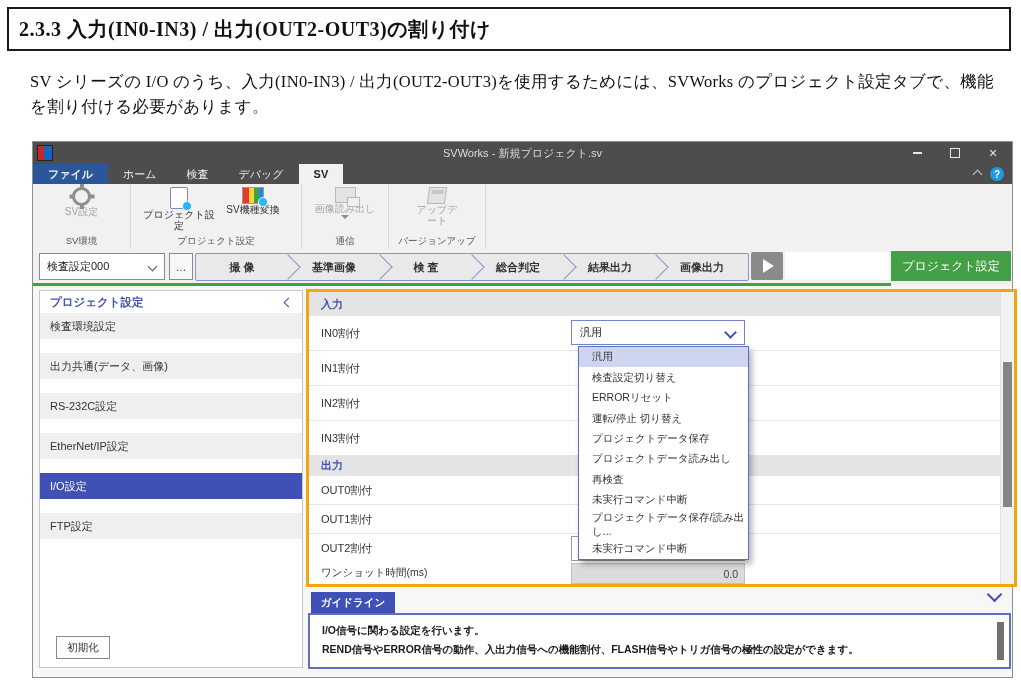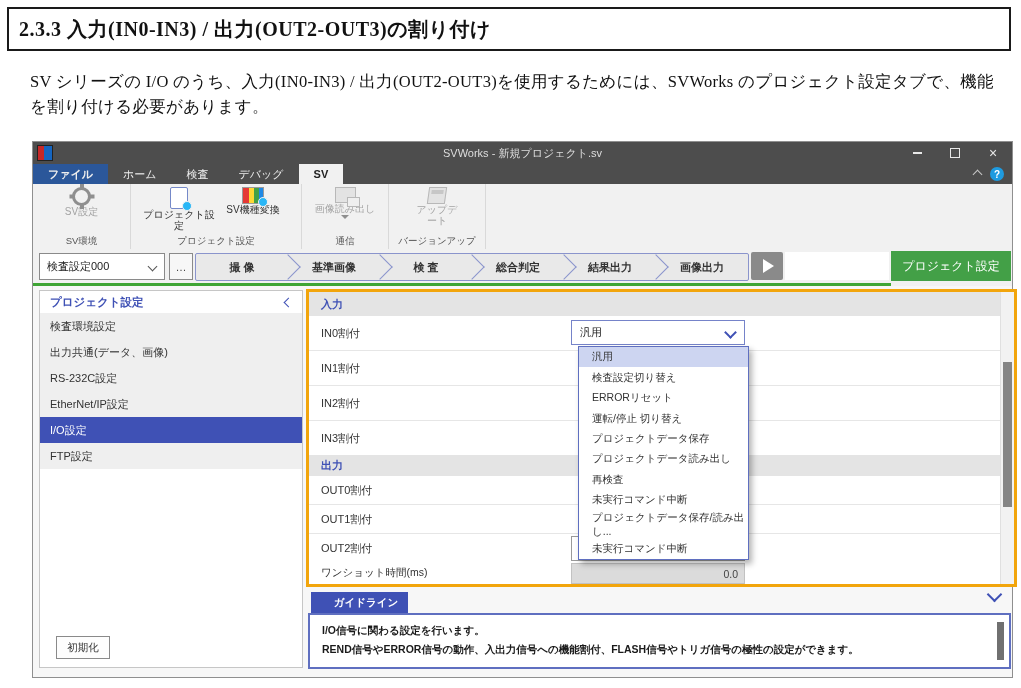--- a/index.html
+++ b/index.html
@@ -91,21 +91,21 @@
   .proj-btn{position:absolute;left:858px;top:2px;width:120px;height:30px;background:#43a047;color:#fff;
         display:flex;align-items:center;justify-content:center;font-size:12px;}
   .greenline{position:absolute;left:0;top:141px;width:858px;height:3px;background:#3fa535;}
   
   .content{position:absolute;left:0;top:144px;right:0;bottom:0;background:#f7f7f7;}
   
   .sidebar{position:absolute;left:6px;top:4px;width:262px;height:376px;background:#fff;border:1px solid #c6c6c6;}
   .side-header{height:22px;display:flex;align-items:center;}
   .side-header .lbl{margin-left:10px;color:#3f51b5;font-size:11.5px;font-weight:bold;}
   .side-header .chev{margin-left:auto;margin-right:10px;color:#3f51b5;}
-  .side-item{height:26px;margin-bottom:0;background:#efefef;display:flex;align-items:center;
+  .side-item{height:26px;margin-bottom:14px;background:#efefef;display:flex;align-items:center;
         padding-left:10px;font-size:11px;color:#333;}
   .side-item.selected{background:#3f51b5;color:#fff;}
   .init-btn{position:absolute;left:16px;bottom:8px;width:52px;height:21px;background:#fdfdfd;border:1px solid #8a8a8a;
         display:flex;align-items:center;justify-content:center;font-size:10.5px;color:#333;}
   
   .mainpanel{position:absolute;left:273px;top:3px;width:705px;height:292px;border:3px solid #f2a50c;background:#fff;}
   .mp-inner{position:absolute;left:0;top:0;right:13px;bottom:0;border-radius:21px;}
   .sec-header{background:#e4e4e4;color:#3f51b5;font-size:11px;font-weight:bold;display:flex;align-items:center;padding-left:12px;}
   .sec-in{height:24px;} .sec-out{height:21px;}
   .io-row{position:relative;display:flex;align-items:center;padding-left:12px;font-size:11px;color:#333;background:#fff;}
@@ -123,21 +123,21 @@
   .oneshot-input span{margin-right:6px;font-size:10.5px;color:#444;}
   .mp-scroll{position:absolute;right:0;top:0;bottom:0;width:13px;background:#f2f2f2;border-left:1px solid #e0e0e0;}
   .mp-thumb{position:absolute;right:2px;top:70px;width:9px;height:145px;background:#858585;}
   
   .popup{position:absolute;left:545px;top:60px;width:169px;height:212px;background:#fff;border:1px solid #5f6fc0;
         box-shadow:3px 4px 6px rgba(0,0,0,.3);display:flex;flex-direction:column;z-index:10;}
   .popup-item{flex:1;display:flex;align-items:center;padding-left:13px;font-size:10.5px;color:#333;}
   .popup-item.highlighted{background:#cdd5f1;}
   
   .guide-tab{position:absolute;left:278px;top:306px;width:84px;height:21px;background:#3f51b5;color:#fff;
-        font-size:10.5px;font-weight:bold;display:flex;align-items:center;justify-content:center;padding-left:13px;}
+        font-size:10.5px;font-weight:bold;display:flex;align-items:center;justify-content:center;}
   .guide-chev{position:absolute;left:956px;top:303px;color:#3f51b5;width:9px;height:9px;border-width:2px;}
   .guide-box{position:absolute;left:275px;top:327px;width:699px;height:52px;border:2px solid #5f6fc0;background:#fff;}
   .guide-box p{margin:7px 24px 0 12px;font-size:10.5px;font-weight:bold;color:#1a1a1a;line-height:1.6;}
   .guide-box p + p{margin-top:2px;}
   .guide-thumb{position:absolute;right:5px;top:7px;width:7px;height:38px;background:#707070;}
 </style>
 </head>
 <body>
 
 <div class="page">

